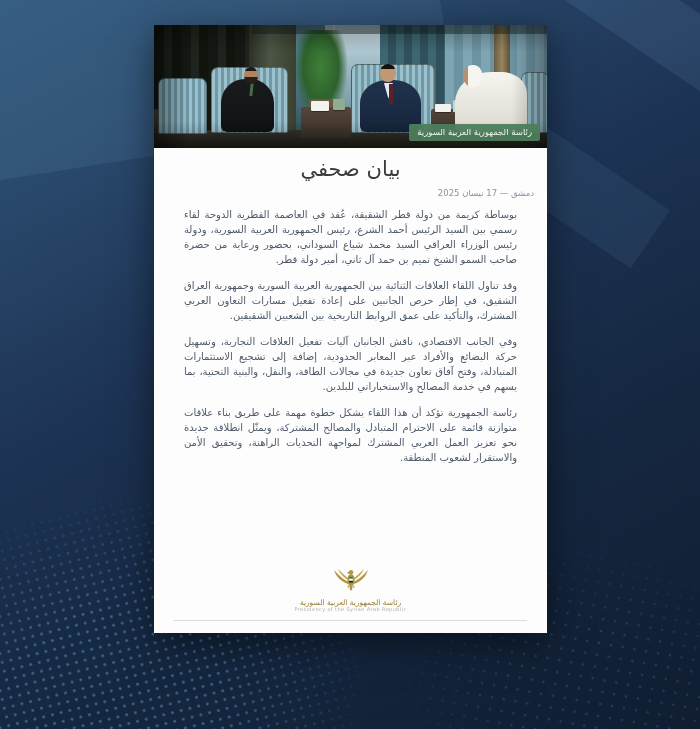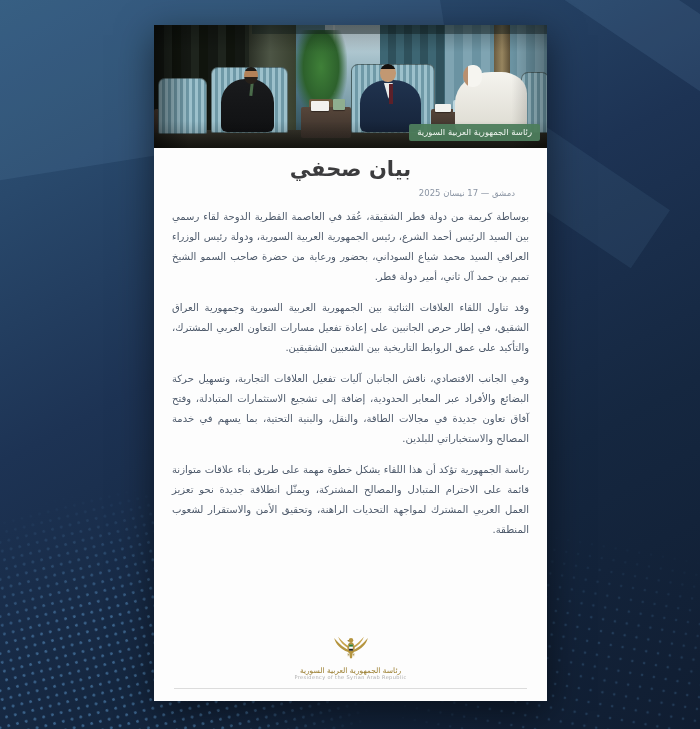--- a/index.html
+++ b/index.html
@@ -16,21 +16,21 @@
   .band-4{right:170px;top:300px;width:200px;height:54px;transform:rotate(34deg);background:rgba(120,172,214,0.06);}
   .bg-dots{position:absolute;border-radius:50%;
     background-image:radial-gradient(rgba(93,152,203,0.65) 1px,transparent 1.7px);
     background-size:9px 9px;
     -webkit-mask-image:radial-gradient(ellipse at 50% 50%,#000 30%,transparent 70%);
     mask-image:radial-gradient(ellipse at 50% 50%,#000 30%,transparent 70%);}
   .dots-bl{left:-160px;bottom:-190px;width:540px;height:430px;transform:rotate(-14deg);opacity:.8;}
   .dots-br{right:-110px;bottom:-130px;width:430px;height:330px;transform:rotate(10deg);opacity:.35;background-size:12px 12px;}
 
   
-  .card{position:absolute;left:154px;top:25px;width:393px;height:676px;background:#fdfdfd;
+  .card{position:absolute;left:154px;top:25px;width:393px;height:608px;background:#fdfdfd;
     box-shadow:0 10px 34px rgba(0,0,0,0.5);}
 
   
   .photo{position:relative;width:100%;height:123px;overflow:hidden;
     background:linear-gradient(180deg,#5d8593 0%,#4a7180 55%,#35525b 88%,#2c2a22 100%);}
   .ph{position:absolute;}
   .drape-left{left:0;top:0;width:25%;height:100%;
     background:repeating-linear-gradient(90deg,#141813 0 10px,#1e241d 10px 18px,#10140d 18px 27px);}
   .panel-olive{left:24.2%;top:0;width:12%;height:100%;
     background:linear-gradient(90deg,#2c3127 0%,#4d5545 45%,#39402f 100%);}
@@ -84,24 +84,24 @@
     background:linear-gradient(180deg,#f5f4ef,#dcdad0);}
   .man-right-head{left:78.5%;bottom:50%;width:19px;height:22px;border-radius:50% 42% 42% 50%;
     background:linear-gradient(90deg,#b98f6e 0 26%,#f6f5f0 26% 100%);}
   .vignette{inset:0;background:
     linear-gradient(90deg,rgba(0,0,0,0.5) 0%,rgba(0,0,0,0) 9%,rgba(0,0,0,0) 91%,rgba(0,0,0,0.3) 100%),
     linear-gradient(180deg,rgba(0,0,0,0.28) 0%,rgba(0,0,0,0) 22%,rgba(0,0,0,0) 78%,rgba(0,0,0,0.32) 100%);}
   .badge{position:absolute;right:7px;bottom:7px;background:rgba(77,125,92,0.95);color:#eef4ee;
     font-size:8.5px;padding:3px 8px 4px;border-radius:2px;direction:rtl;letter-spacing:0;}
 
   
-  .title{margin:9px 0 0;text-align:center;font-size:21px;font-weight:bold;color:#3c3c3e;direction:rtl;}
-  .dateline{margin-top:7px;padding:0 32px;direction:rtl;text-align:right;font-size:8.5px;color:#8a94a3;}
+  .title{margin:9px 0 0;text-align:center;font-size:21px;font-weight:normal;color:#3c3c3e;direction:rtl;}
+  .dateline{margin-top:7px;padding:0 13px;direction:rtl;text-align:right;font-size:8.5px;color:#8a94a3;}
   .content{padding:9px 18px 0;direction:rtl;}
-  .content p{margin:0 0 11px;font-size:10px;line-height:20px;color:#4e5a6b;
+  .content p{margin:0 12px 11px;font-size:10px;line-height:15px;color:#4e5a6b;
     text-align:justify;text-justify:inter-word;}
 
   
   .footer{position:absolute;left:0;right:0;bottom:20px;text-align:center;line-height:1.15;}
   .org-ar{font-size:7.5px;color:#9a7d2e;margin-top:2px;direction:rtl;}
   .org-en{font-size:5px;color:#adadad;letter-spacing:.4px;}
   .footer-line{position:absolute;left:20px;right:20px;bottom:12px;border-top:1px solid #dcdcdc;}
 </style>
 </head>
 <body>

